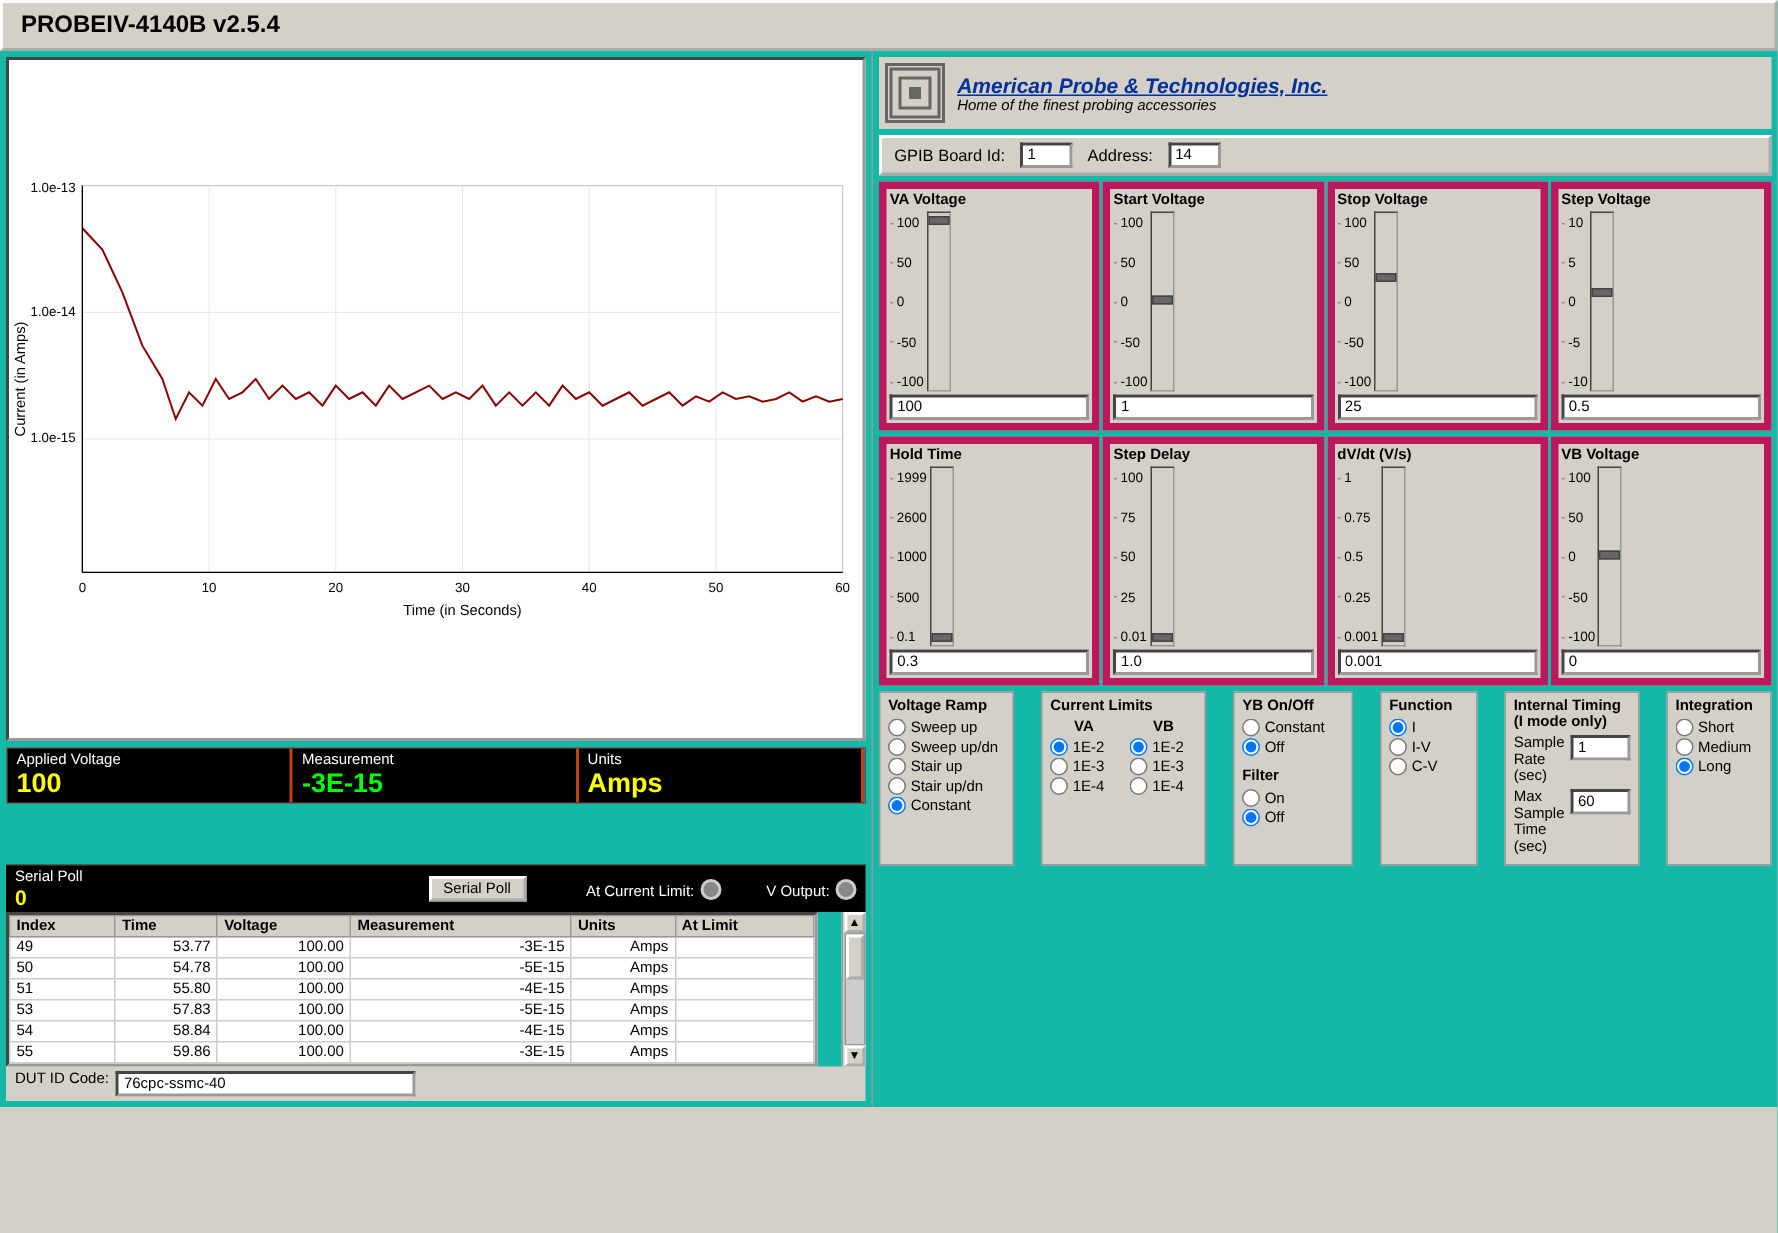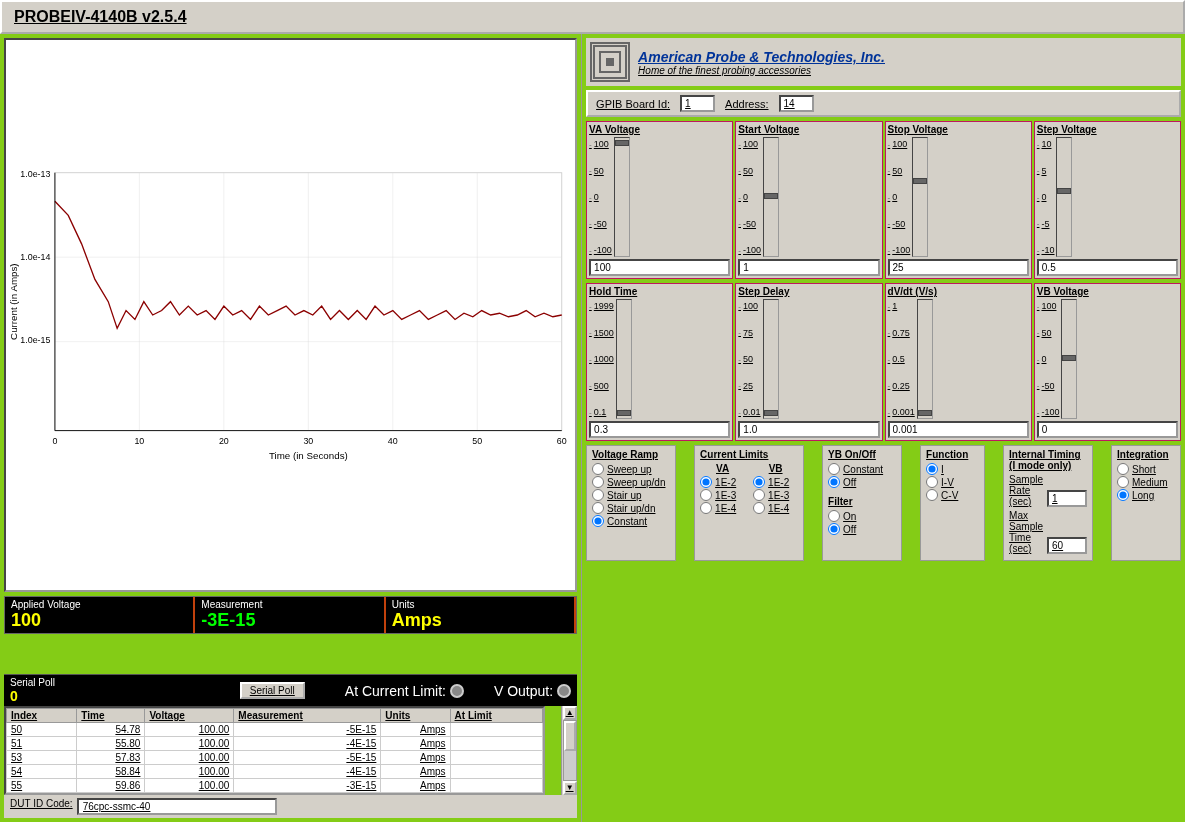--- a/index.html
+++ b/index.html
@@ -7,23 +7,22 @@
       font-family: Arial, sans-serif;
       font-size: 11px;
       background: #d4d0c8;
       width: 1185px;
       height: 822px;
       overflow: hidden;
     }
     .main-container {
       display: flex;
       flex-direction: column;
-      height: 822px;
-      background: #84cc16;
-      text-decoration: underline;
+      height: 738px;
+      background: #14b8a6;
     }
     
     .header-bar {
       background: #d4d0c8;
       border: 2px outset #fff;
       padding: 6px 12px;
       display: flex;
       align-items: center;
     }
     .header-title {
@@ -88,23 +87,23 @@
     .serial-poll-btn {
       background: #d4d0c8;
       border: 2px outset #fff;
       padding: 1px 8px;
       font-size: 10px;
       cursor: pointer;
       margin-right: 20px;
     }
     .limit-indicator {
       color: #fff;
-      font-size: 14px;
-      display: flex;
-      align-items: center;
+      font-size: 10px;
+      display: flex;
+      align-items: flex-end;
       gap: 4px;
       margin-left: 20px;
     }
     .circle-indicator {
       width: 14px;
       height: 14px;
       border-radius: 50%;
       border: 2px solid #ccc;
       background: #888;
       display: inline-block;
@@ -207,21 +206,21 @@
       font-size: 10px;
     }
     
     .sliders-row {
       display: flex;
       gap: 2px;
       margin-bottom: 4px;
     }
     .slider-group {
       flex: 1;
-      border: 1px solid #be185d;
+      border: 5px solid #be185d;
       background: #d4d0c8;
       padding: 2px;
     }
     .slider-group-title {
       font-size: 10px;
       font-weight: bold;
       margin-bottom: 2px;
     }
     .slider-container {
       display: flex;
@@ -308,21 +307,21 @@
     }
     
     .timing-group {
       border: 1px solid #999;
       background: #d4d0c8;
       padding: 3px 5px;
       flex: 2;
     }
     .timing-row {
       display: flex;
-      align-items: flex-end;
+      align-items: flex-start;
       gap: 4px;
       margin-bottom: 3px;
       font-size: 10px;
     }
     .timing-input {
       border: 2px inset #999;
       background: #fff;
       width: 40px;
       padding: 1px 3px;
       font-size: 10px;
@@ -478,20 +477,28 @@
               <tr>
                 <th>Index</th>
                 <th>Time</th>
                 <th>Voltage</th>
                 <th>Measurement</th>
                 <th>Units</th>
                 <th>At Limit</th>
               </tr>
             </thead>
             <tbody id="table-body">
+            <tr>
+      <td>49</td>
+      <td>53.77</td>
+      <td>100.00</td>
+      <td>-3E-15</td>
+      <td>Amps</td>
+      <td></td>
+    </tr>
                 <tr>
       <td>50</td>
       <td>54.78</td>
       <td>100.00</td>
       <td>-5E-15</td>
       <td>Amps</td>
       <td></td>
     </tr>
                 <tr>
       <td>51</td>
@@ -702,21 +709,21 @@
         <div class="slider-group">
           <div class="slider-group-title">Hold Time</div>
           <div class="slider-container">
             <div class="slider-labels">
               <div class="slider-label-item">
                   <span class="slider-dash">-</span>
                   <span>1999</span>
                 </div>
               <div class="slider-label-item">
                   <span class="slider-dash">-</span>
-                  <span>1500</span>
+                  <span>2600</span>
                 </div>
               <div class="slider-label-item">
                   <span class="slider-dash">-</span>
                   <span>1000</span>
                 </div>
               <div class="slider-label-item">
                   <span class="slider-dash">-</span>
                   <span>500</span>
                 </div>
               <div class="slider-label-item">

